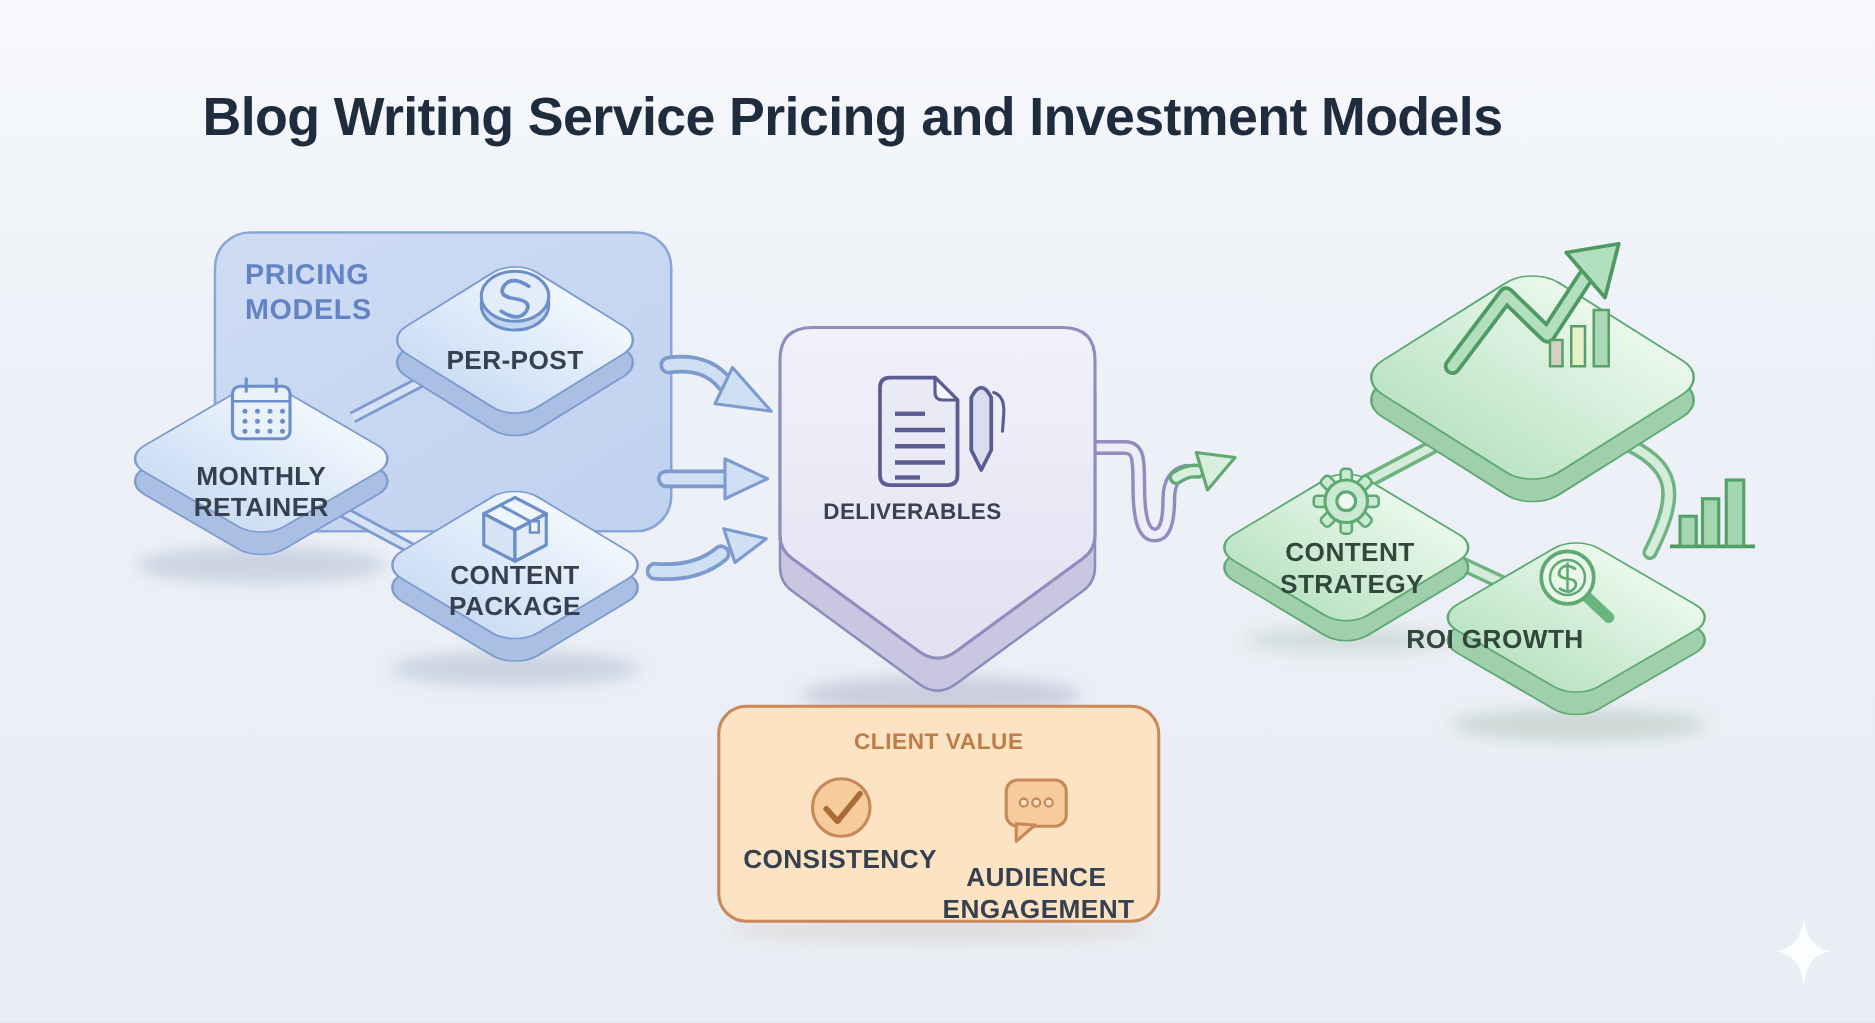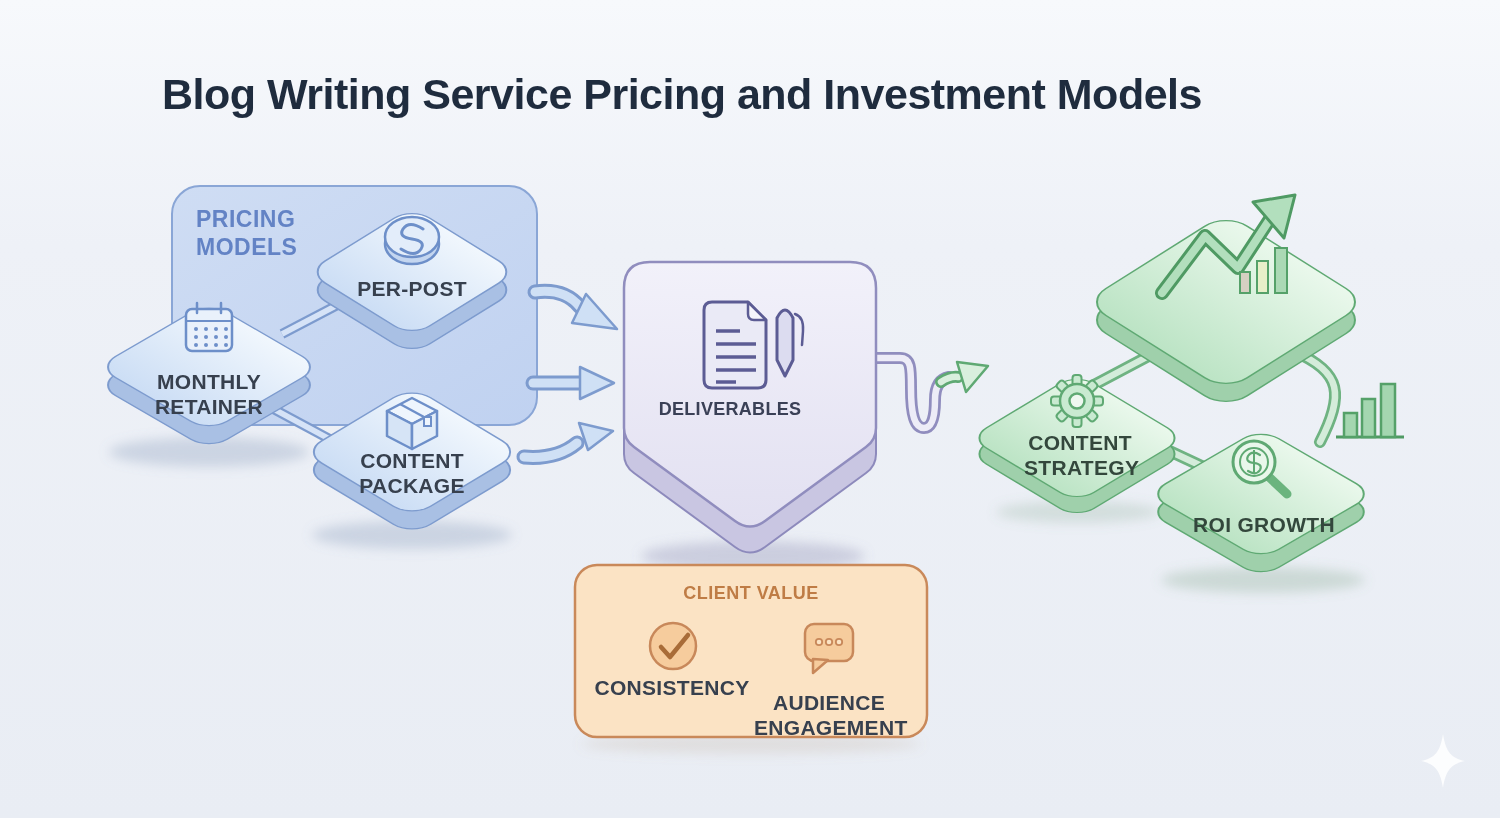--- a/index.html
+++ b/index.html
@@ -269,19 +269,19 @@
 
   <div class="section-lbl pricing-lbl">PRICING MODELS</div>
 
   <div class="lbl node-17" style="left:412px;top:277px;width:160px;">PER-POST</div>
   <div class="lbl node-17" style="left:209px;top:346px;width:120px;margin-top:24px;">MONTHLY RETAINER</div>
   <div class="lbl node-17" style="left:412px;top:449px;width:112px;">CONTENT PACKAGE</div>
 
   <div class="lbl node-18 purple-dark" style="left:730px;top:399px;width:220px;">DELIVERABLES</div>
 
   <div class="lbl node-17 green-gray" style="left:1080px;top:431px;width:112px;">CONTENT STRATEGY</div>
-  <div class="lbl node-17 green-gray" style="left:1264px;top:500px;width:200px;margin-top:13px;">ROI GROWTH</div>
+  <div class="lbl node-17 green-gray" style="left:1196px;top:500px;width:200px;">ROI GROWTH</div>
 
   <div class="section-lbl clientvalue-lbl">CLIENT VALUE</div>
   <div class="lbl node-17" style="left:672px;top:676px;width:200px;">CONSISTENCY</div>
   <div class="lbl node-17" style="left:829px;top:691px;width:150px;">AUDIENCE ENGAGEMENT</div>
 
 </div>
 
 </body></html>

